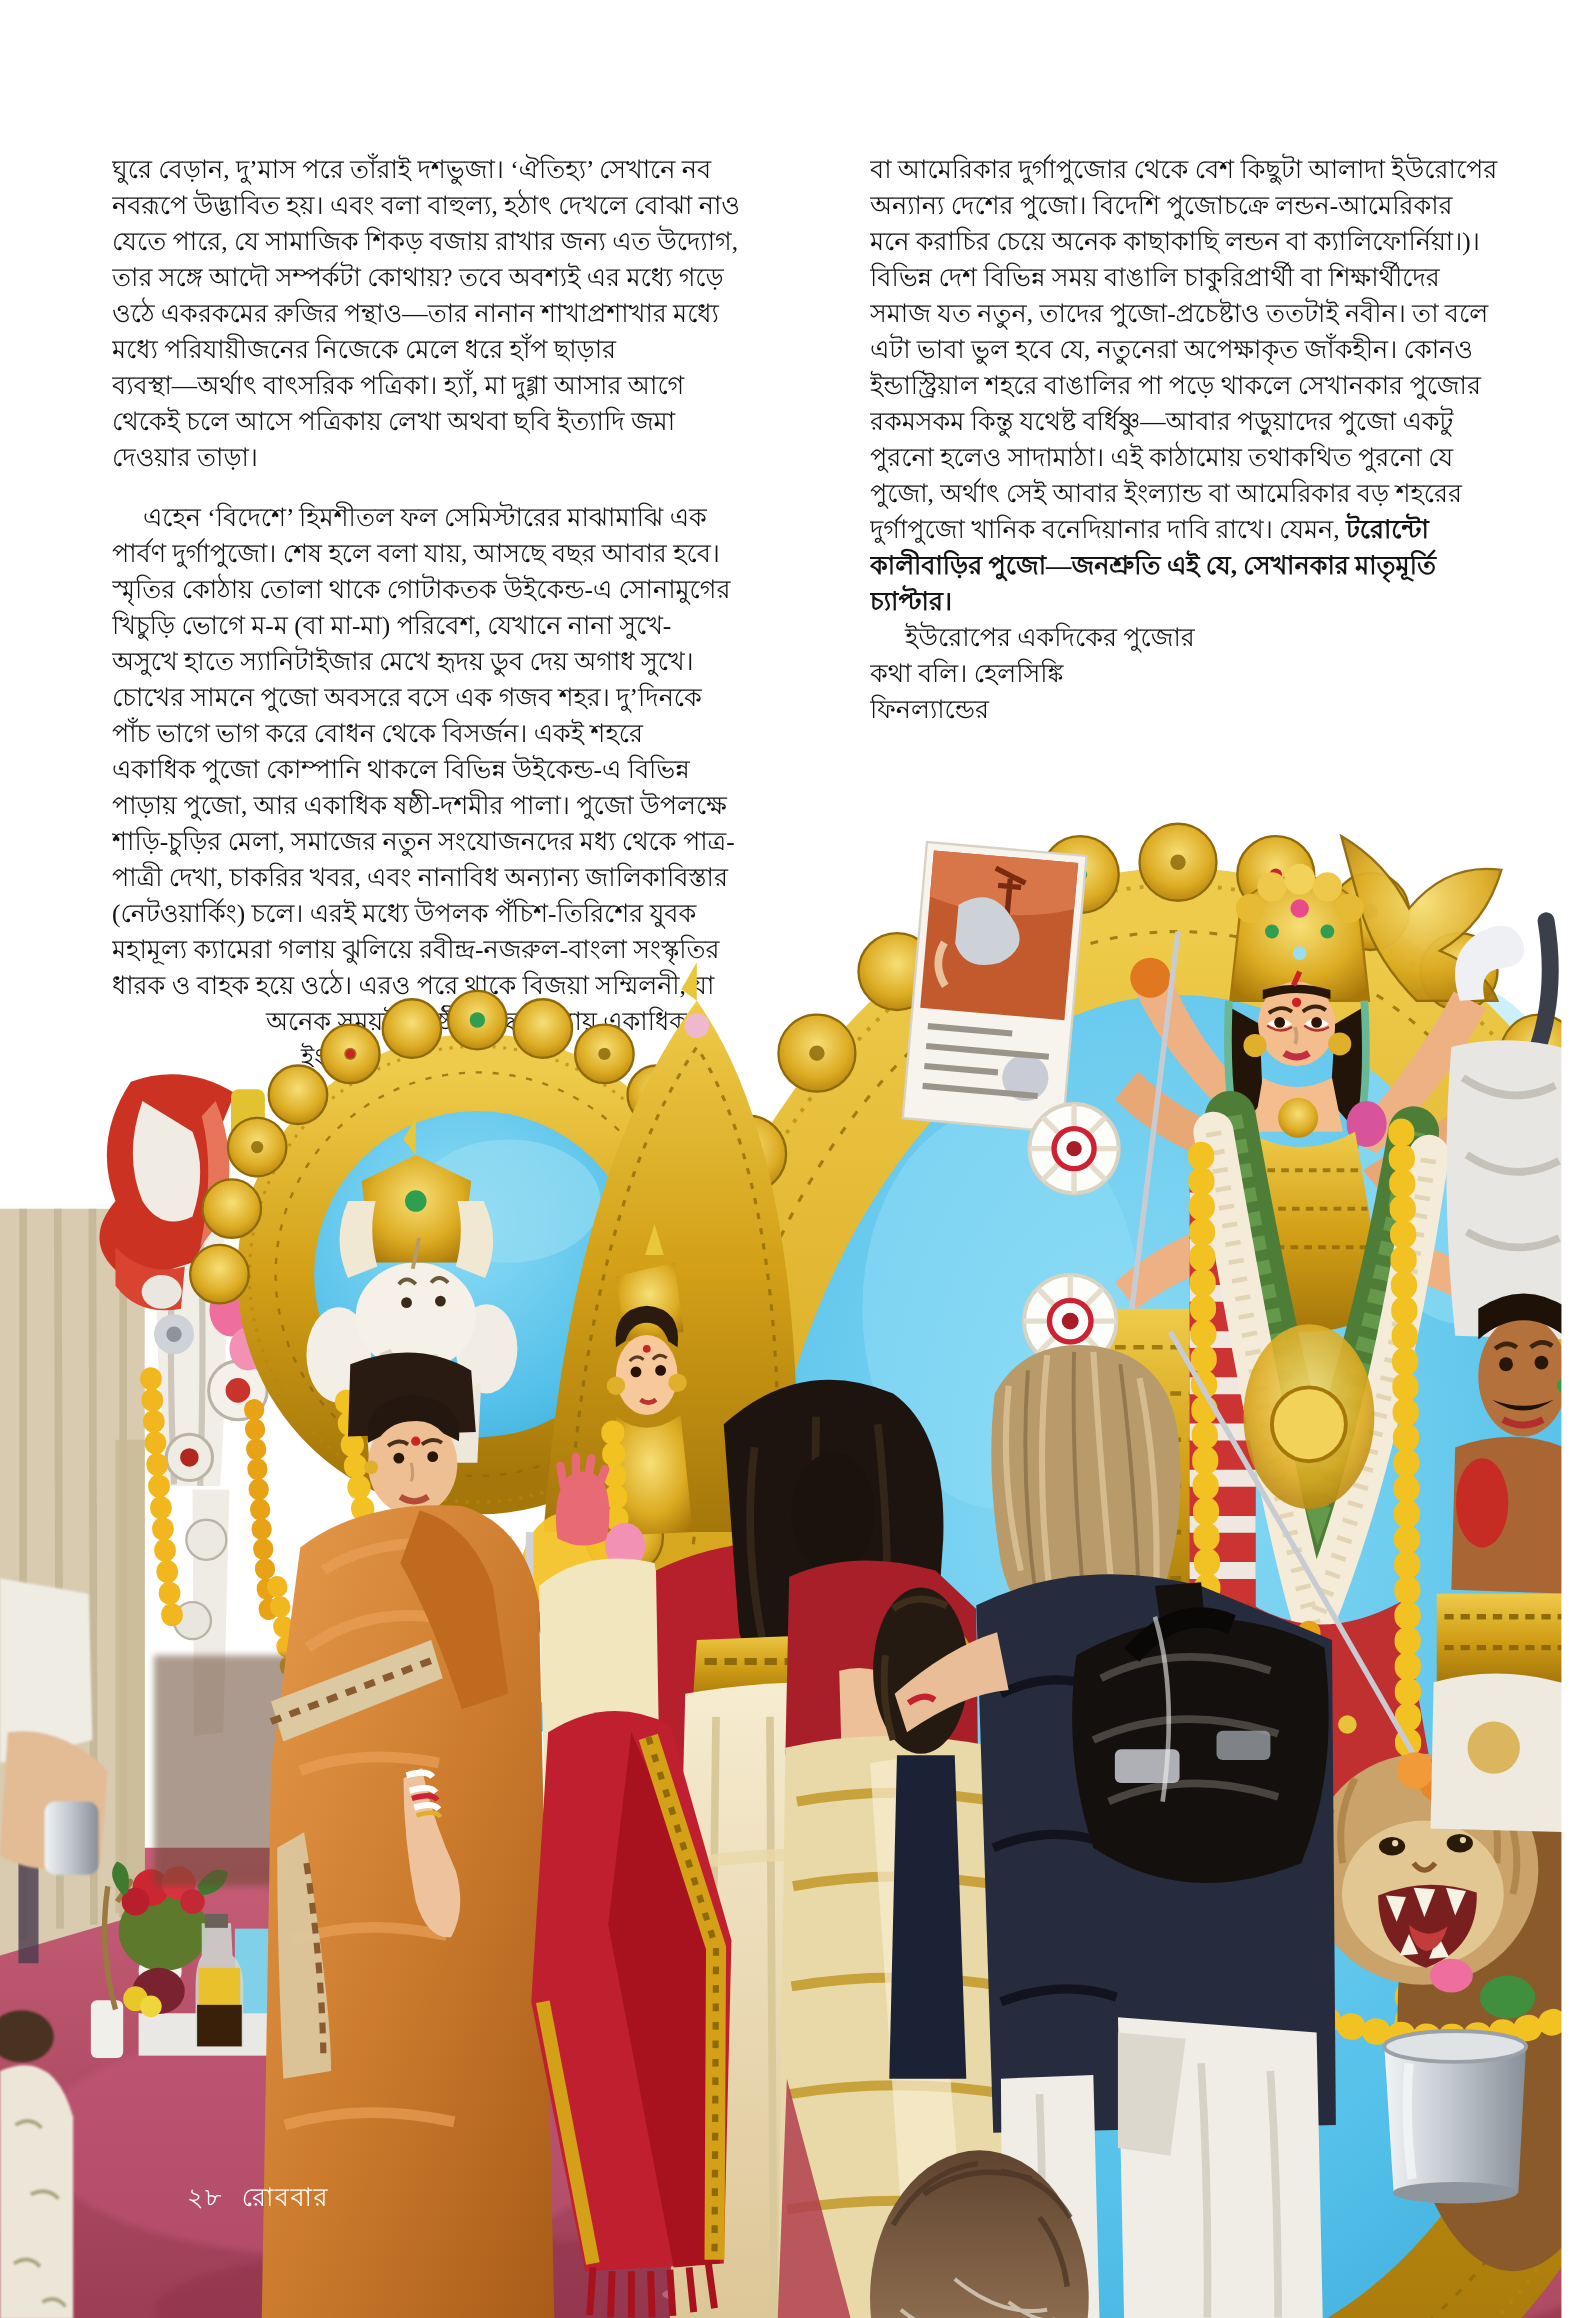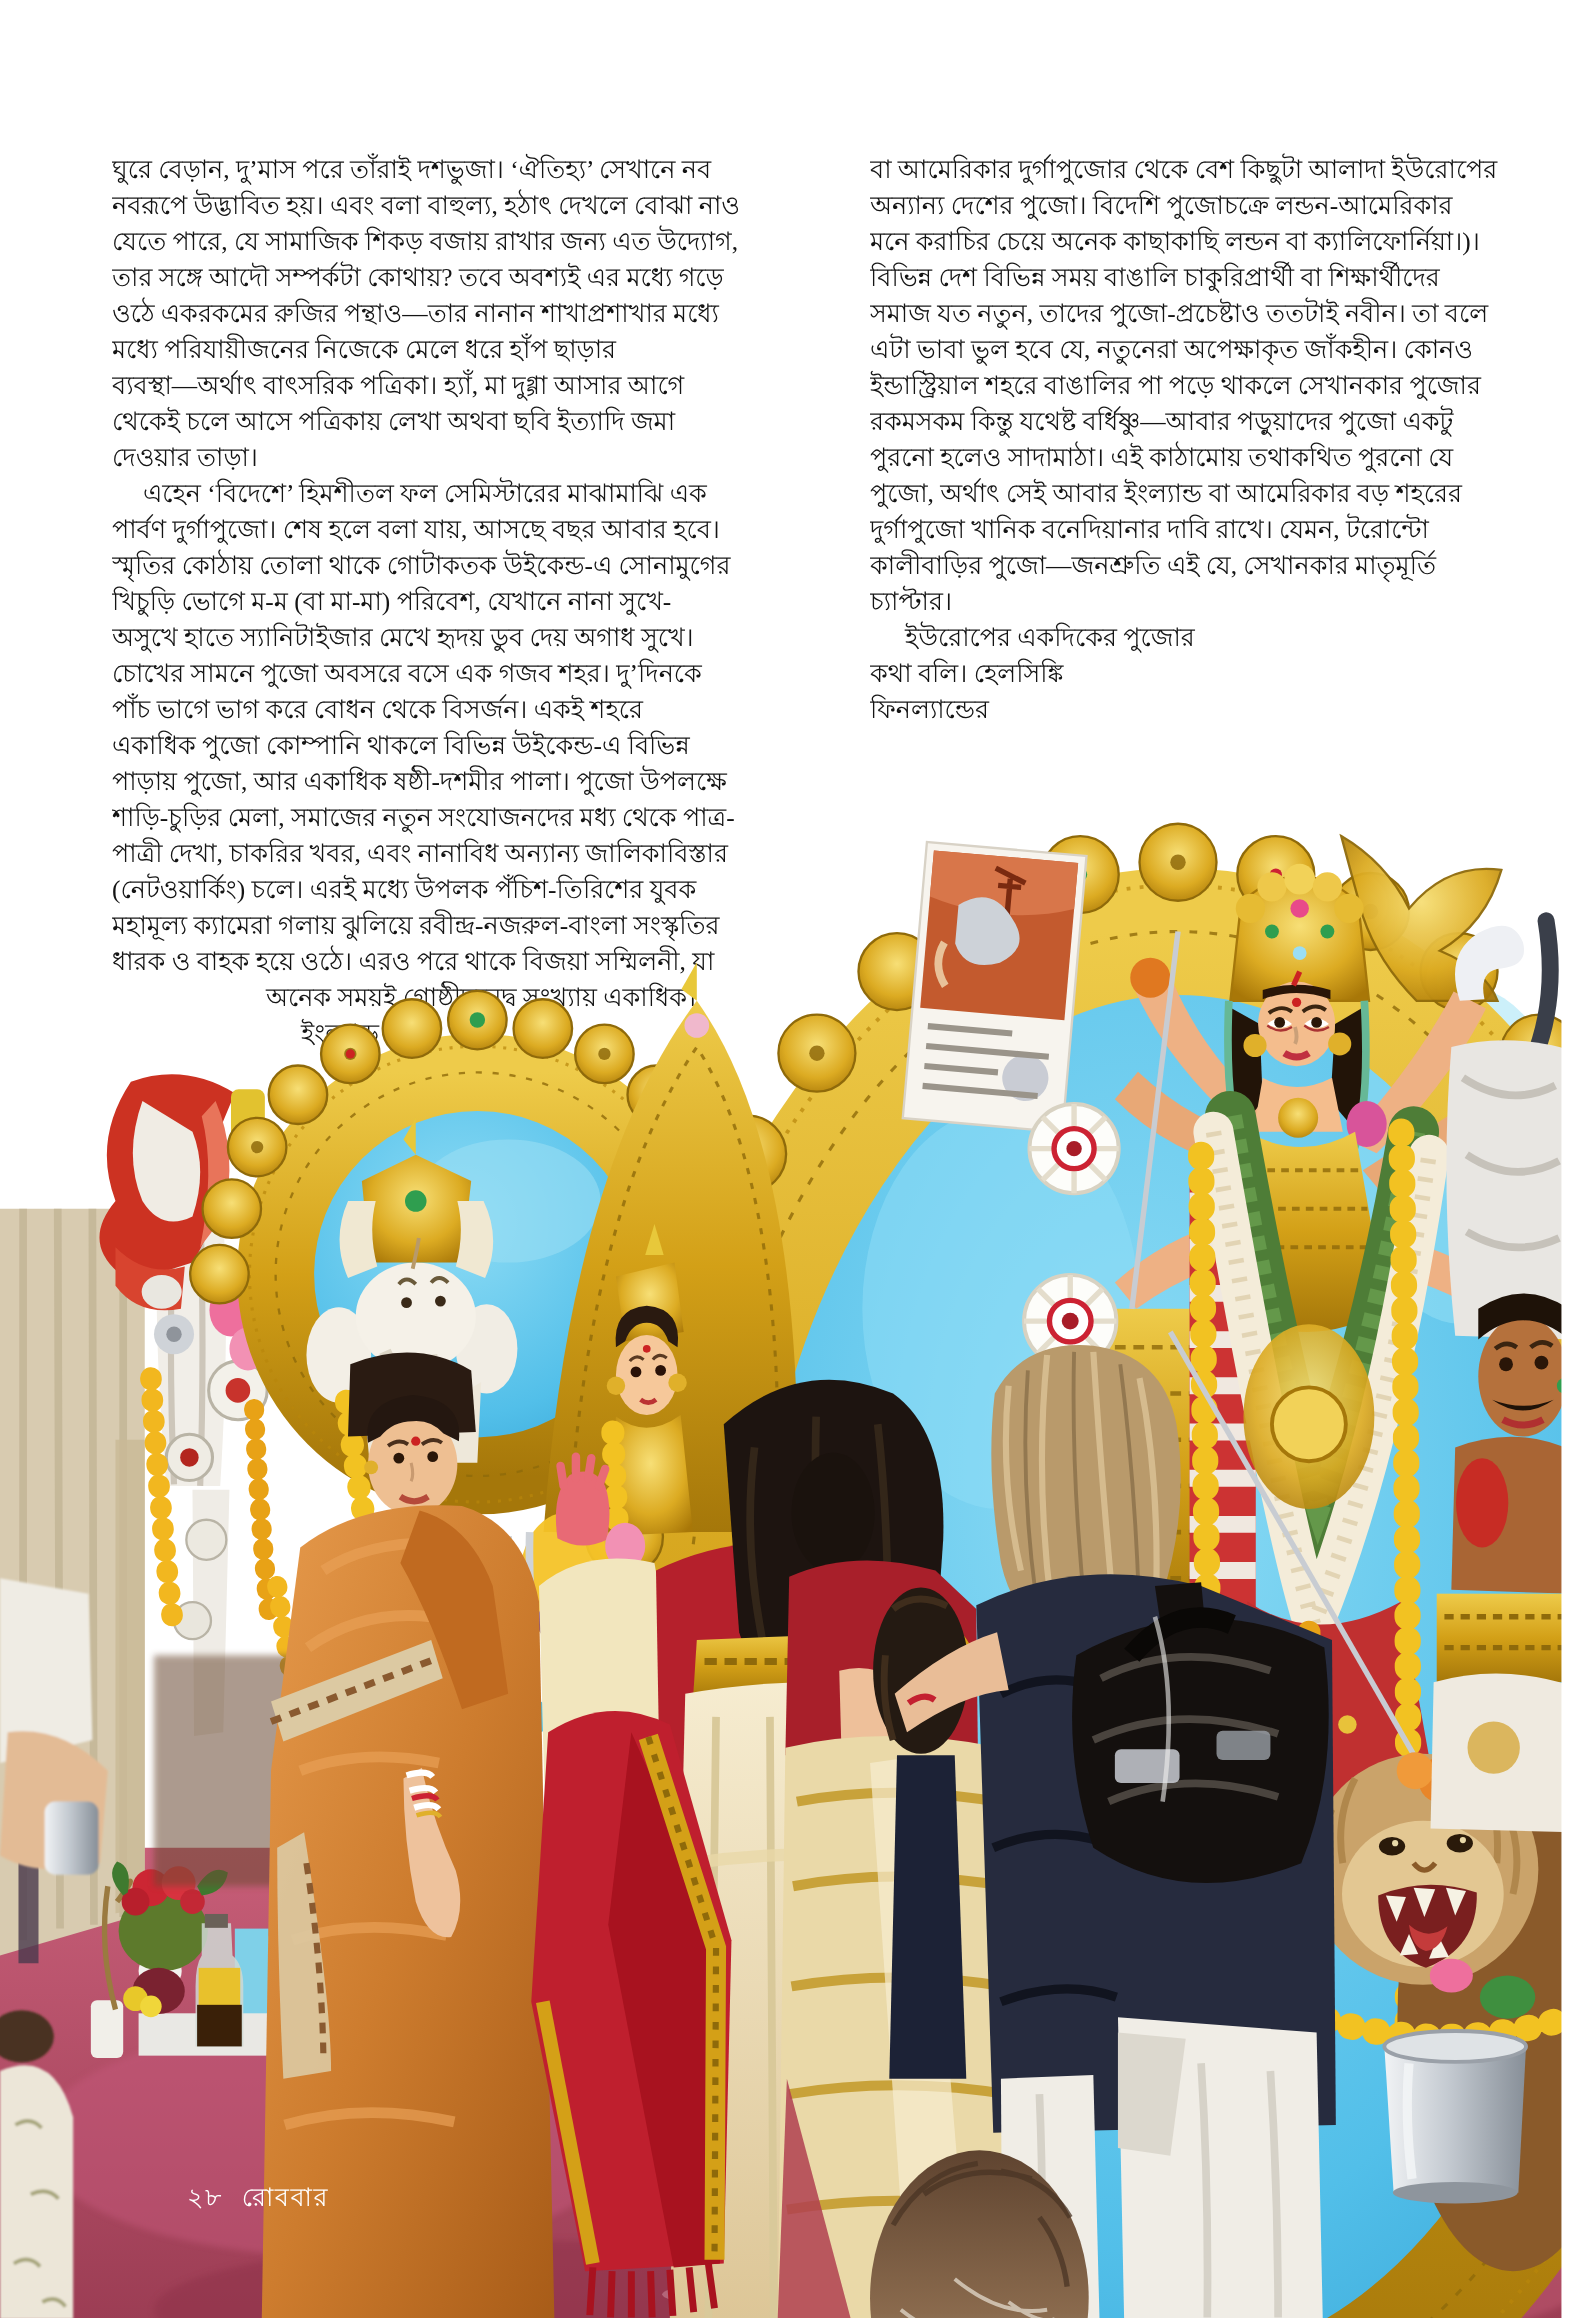--- a/index.html
+++ b/index.html
@@ -4,42 +4,42 @@
 <style>
   html,body{margin:0;padding:0;}
   body{
     width:1573px;height:2319px;position:relative;background:#ffffff;
     font-family:"Liberation Serif","DejaVu Serif",serif;overflow:hidden;
   }
   .col{position:absolute;top:151px;overflow:hidden;color:#141414;}
   #left-col{left:112px;width:659px;height:916px;}
   #right-col{left:870px;width:664px;height:720px;}
   .tline{white-space:nowrap;font-size:25.4px;line-height:36px;height:36px;}
-  .tline b{font-weight:normal;}
+  .tline b{font-weight:bold;}
   #page-footer{
     position:absolute;left:151px;top:2178px;color:#ffffff;font-size:25.4px;
     letter-spacing:1.5px;word-spacing:10.8px;z-index:5;margin-left:36px;
   }
   #photo-wrap{position:absolute;left:0;top:816px;width:1573px;height:1503px;}
   svg{display:block;}
 </style>
 </head>
 <body>
 
 <div id="left-col" class="col">
     <div class="tline"><span>ঘুরে বেড়ান, দু’মাস পরে তাঁরাই দশভুজা। ‘ঐতিহ্য’ সেখানে নব</span></div>
     <div class="tline"><span>নবরূপে উদ্ভাবিত হয়। এবং বলা বাহুল্য, হঠাৎ দেখলে বোঝা নাও</span></div>
     <div class="tline"><span>যেতে পারে, যে সামাজিক শিকড় বজায় রাখার জন্য এত উদ্যোগ,</span></div>
     <div class="tline"><span>তার সঙ্গে আদৌ সম্পর্কটা কোথায়? তবে অবশ্যই এর মধ্যে গড়ে</span></div>
     <div class="tline"><span>ওঠে একরকমের রুজির পন্থাও—তার নানান শাখাপ্রশাখার মধ্যে</span></div>
     <div class="tline"><span>মধ্যে পরিযায়ীজনের নিজেকে মেলে ধরে হাঁপ ছাড়ার</span></div>
     <div class="tline"><span>ব্যবস্থা—অর্থাৎ বাৎসরিক পত্রিকা। হ্যাঁ, মা দুগ্গা আসার আগে</span></div>
     <div class="tline"><span>থেকেই চলে আসে পত্রিকায় লেখা অথবা ছবি ইত্যাদি জমা</span></div>
     <div class="tline"><span>দেওয়ার তাড়া।</span></div>
-    <div class="tline" style="padding-left: 31px;"><span>এহেন ‘বিদেশে’ হিমশীতল ফল সেমিস্টারের মাঝামাঝি এক</span></div>
+    <div class="tline" style="padding-left: 31px; margin-top: 24px;"><span>এহেন ‘বিদেশে’ হিমশীতল ফল সেমিস্টারের মাঝামাঝি এক</span></div>
     <div class="tline"><span>পার্বণ দুর্গাপুজো। শেষ হলে বলা যায়, আসছে বছর আবার হবে।</span></div>
     <div class="tline"><span>স্মৃতির কোঠায় তোলা থাকে গোটাকতক উইকেন্ড-এ সোনামুগের</span></div>
     <div class="tline"><span>খিচুড়ি ভোগে ম-ম (বা মা-মা) পরিবেশ, যেখানে নানা সুখে-</span></div>
     <div class="tline"><span>অসুখে হাতে স্যানিটাইজার মেখে হৃদয় ডুব দেয় অগাধ সুখে।</span></div>
     <div class="tline"><span>চোখের সামনে পুজো অবসরে বসে এক গজব শহর। দু’দিনকে</span></div>
     <div class="tline"><span>পাঁচ ভাগে ভাগ করে বোধন থেকে বিসর্জন। একই শহরে</span></div>
     <div class="tline"><span>একাধিক পুজো কোম্পানি থাকলে বিভিন্ন উইকেন্ড-এ বিভিন্ন</span></div>
     <div class="tline"><span>পাড়ায় পুজো, আর একাধিক ষষ্ঠী-দশমীর পালা। পুজো উপলক্ষে</span></div>
     <div class="tline"><span>শাড়ি-চুড়ির মেলা, সমাজের নতুন সংযোজনদের মধ্য থেকে পাত্র-</span></div>
     <div class="tline"><span>পাত্রী দেখা, চাকরির খবর, এবং নানাবিধ অন্যান্য জালিকাবিস্তার</span></div>

